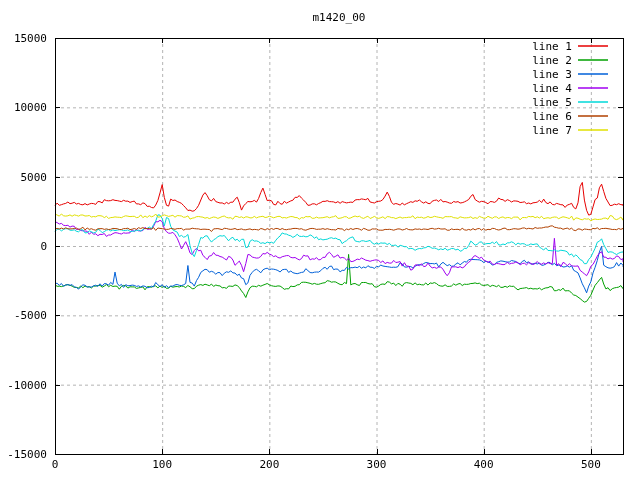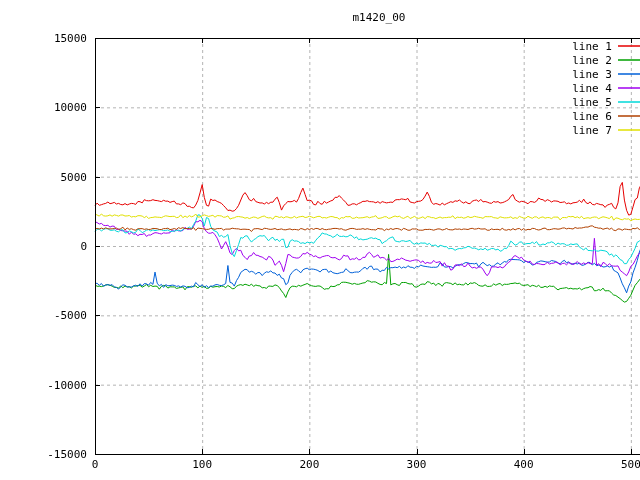--- a/index.html
+++ b/index.html
@@ -1,18 +1,18 @@
 <!DOCTYPE html>
 <html><head>
 <meta charset="utf-8">
 <style>
   html,body{margin:0;padding:0;background:#fff;}
   body{width:640px;height:480px;overflow:hidden;}
   .page{width:599px;height:480px;background:#ec4899;position:relative;
-        font-family:"DejaVu Sans Mono", monospace;margin-left:40px;}
+        font-family:"DejaVu Sans Mono", monospace;}
   svg text{font-family:"DejaVu Sans Mono", monospace;font-size:11px;fill:#000;}
 </style>
 </head>
 <body>
 
 <div class="page">
   <svg id="chart" width="640" height="480" viewBox="0 0 640 480">
       <rect x="0" y="0" width="640" height="480" fill="#ffffff"></rect>
       <g stroke="#b4b4b4" stroke-width="1" stroke-dasharray="3,3">
         <line x1="55" x2="623" y1="385.1666666666667" y2="385.1666666666667"></line>

